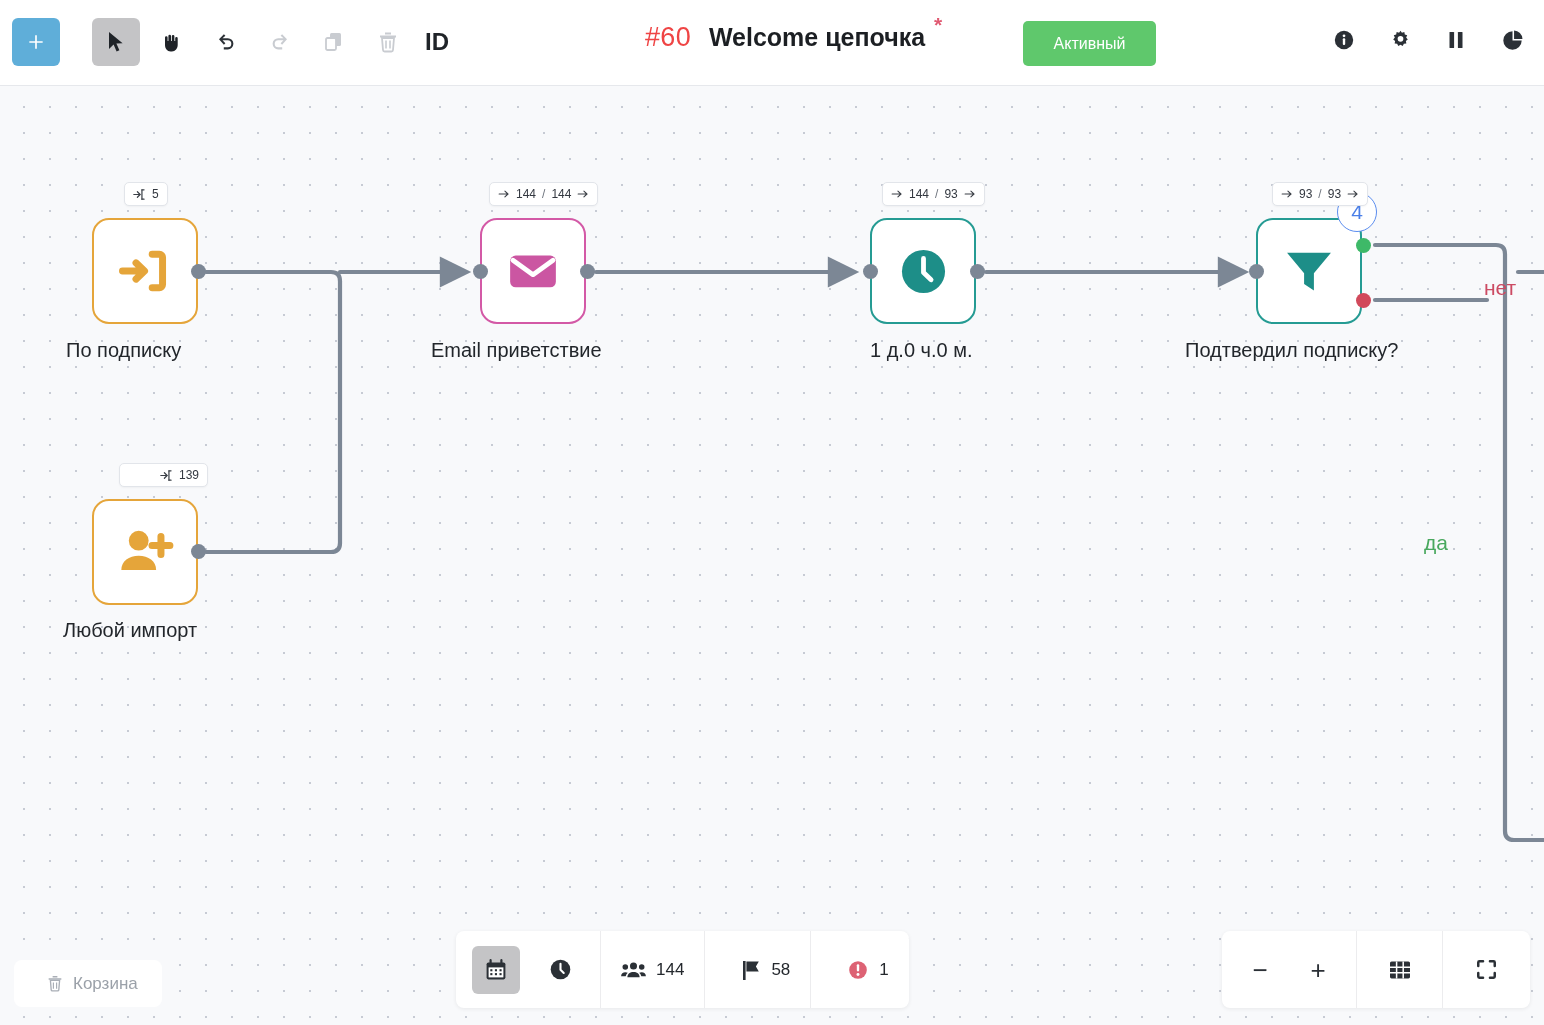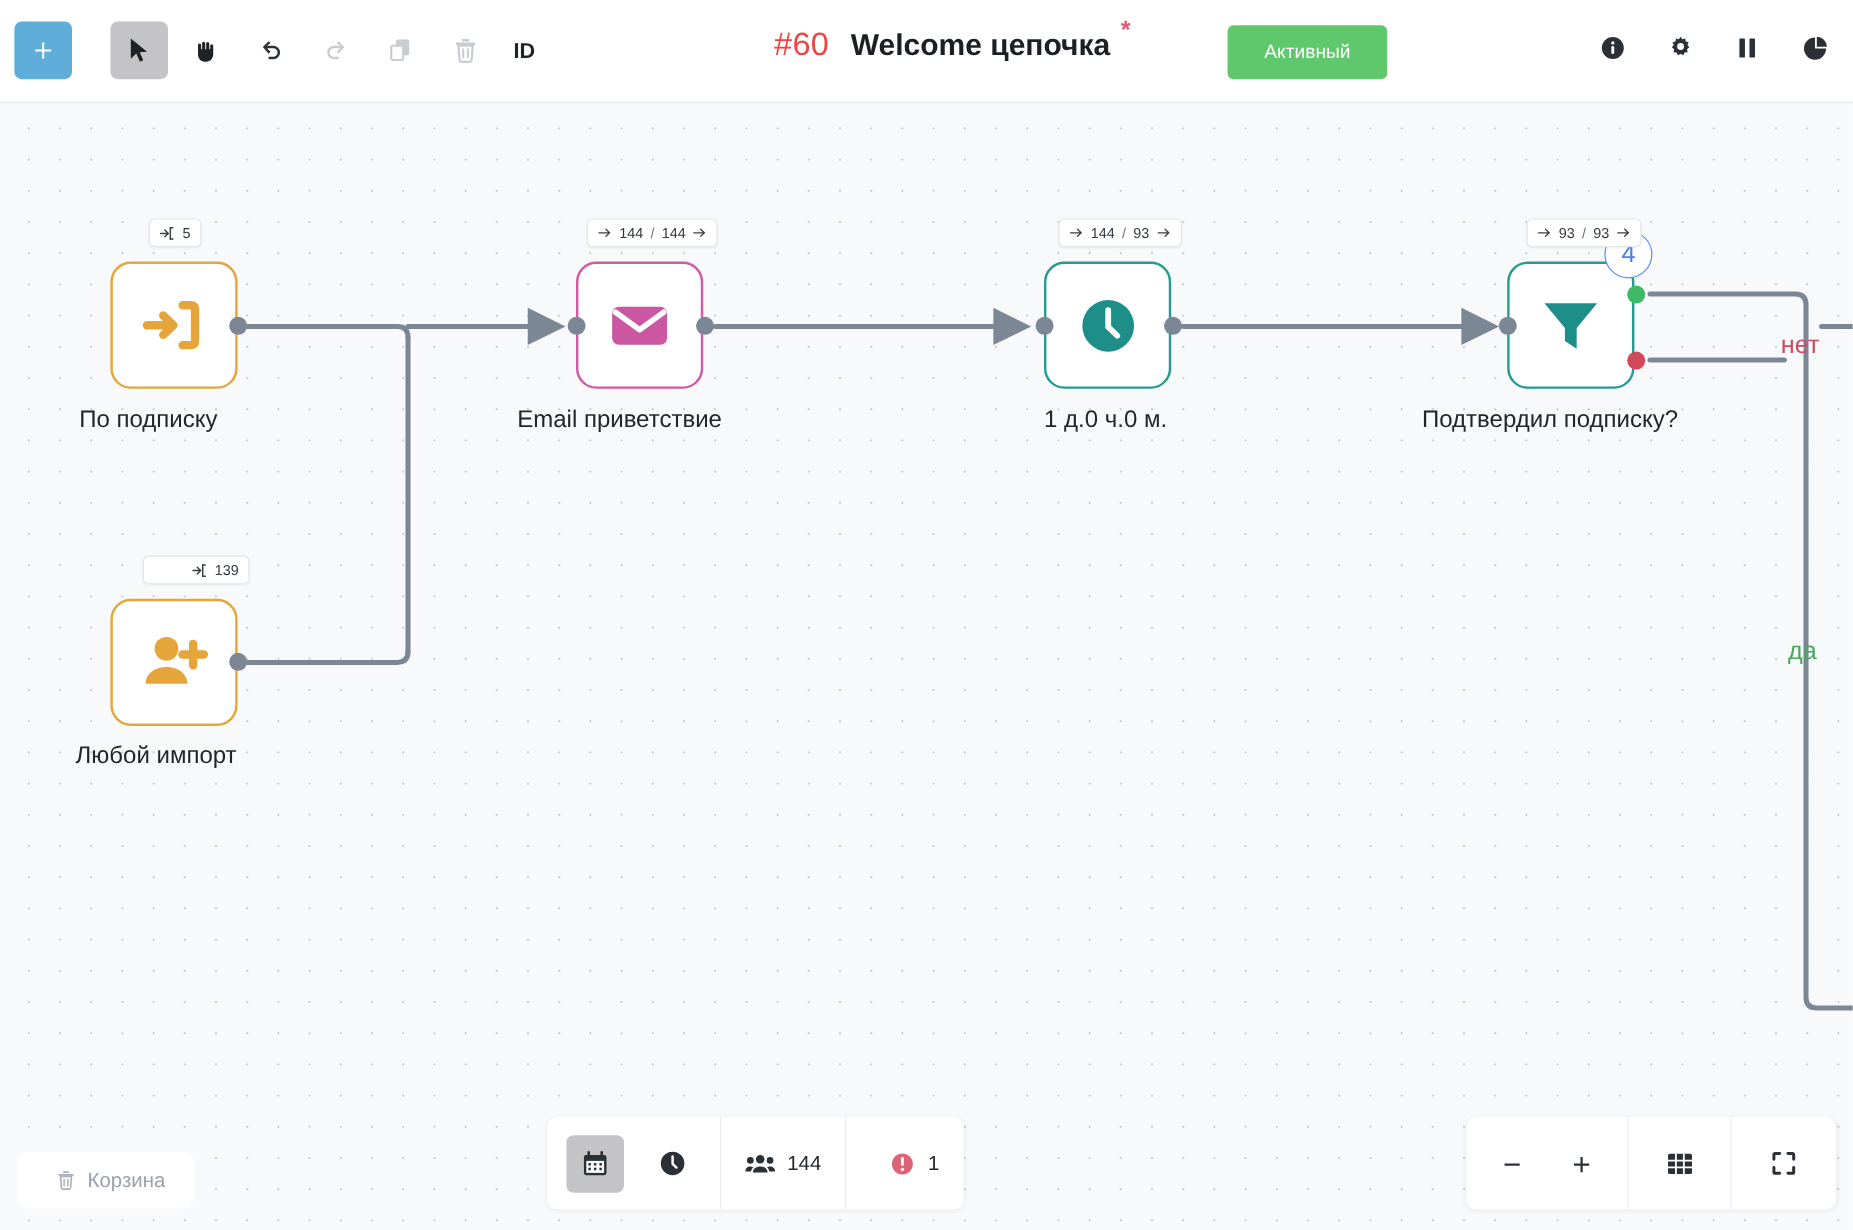--- a/index.html
+++ b/index.html
@@ -248,21 +248,21 @@
   </div>
 
   <div class="tool tool-plain" style="left:366px">
     <svg width="22" height="24" viewBox="0 0 22 24">
       <path d="M3 5.5h16v2H3z M8 2.5h6v2H8z" fill="#c9ccd1"></path>
       <path d="M5 8h12l-1 12a1.6 1.6 0 0 1-1.6 1.5H7.6A1.6 1.6 0 0 1 6 20Z" fill="none" stroke="#c9ccd1" stroke-width="1.8"></path>
       <path d="M9 10.5v8M13 10.5v8" stroke="#c9ccd1" stroke-width="1.6"></path>
     </svg>
   </div>
 
-  <div class="tool tool-plain" style="left:416px;width:42px;font-size:18px;font-weight:bold;color:#1f2328">
+  <div class="tool tool-plain" style="left:416px;width:42px;font-size:24px;font-weight:bold;color:#1f2328">
     <span>ID</span>
   </div>
 
   <div class="title-wrap">
     <span class="title-num">#60</span>
     <span class="title-name">
       <span>Welcome цепочка</span>
       <span class="title-star">*</span>
     </span>
   </div>
@@ -420,21 +420,21 @@
     <svg width="56" height="56" viewBox="0 0 24 24">
       <path d="M2.6 4.2h18.8L14.1 13v7.4L9.9 17.6V13Z" fill="#1d8e88"></path>
     </svg>
   </div>
   <div class="port" style="left:1249px; top:178px;"></div>
   <div class="port green" style="left:1356px; top:152px;"></div>
   <div class="port red" style="left:1356px; top:207px;"></div>
   <div class="node-label" style="left:1185px; top:253px;">Подтвердил подписку?</div>
 
   <div class="edge-label no" style="left:1484px; top:190px;">нет</div>
-  <div class="edge-label yes" style="left:1490px; top:445px;">да</div>
+  <div class="edge-label yes" style="left:1424px; top:445px;">да</div>
 
   <div class="trash-box">
     <svg width="18" height="19" viewBox="0 0 22 24">
       <path d="M3 5.5h16v1.8H3z M8 2.6h6v1.8H8z" fill="#a9aeb6"></path>
       <path d="M5.2 8h11.6l-1 12a1.5 1.5 0 0 1-1.5 1.4H7.7A1.5 1.5 0 0 1 6.2 20Z" fill="none" stroke="#a9aeb6" stroke-width="1.7"></path>
       <path d="M9 10.6v8M13 10.6v8" stroke="#a9aeb6" stroke-width="1.5"></path>
     </svg>
     <span>Корзина</span>
   </div>
 
@@ -469,20 +469,27 @@
         <svg width="25" height="21" viewBox="0 0 26 22">
           <circle cx="13" cy="7.4" r="3.7" fill="#2b3036"></circle>
           <path d="M6.6 19c0-3.5 2.9-5.4 6.4-5.4S19.4 15.5 19.4 19Z" fill="#2b3036"></path>
           <circle cx="4.4" cy="8.4" r="2.9" fill="#2b3036"></circle>
           <path d="M0 18c0-2.7 2-4.2 4.4-4.2 1 0 1.9.2 2.6.6A8 8 0 0 0 4.8 18Z" fill="#2b3036"></path>
           <circle cx="21.6" cy="8.4" r="2.9" fill="#2b3036"></circle>
           <path d="M26 18c0-2.7-2-4.2-4.4-4.2-1 0-1.9.2-2.6.6A8 8 0 0 1 21.2 18Z" fill="#2b3036"></path>
         </svg>
         <span>144</span>
       </div>
+      <div class="bb-metric" style="border-right:1px solid #ececee;height:100%">
+        <svg width="20" height="22" viewBox="0 0 20 22">
+          <rect x="2" y="2" width="2.6" height="19" fill="#2b3036"></rect>
+          <path d="M5.4 2.6h12.4l-2.9 5 2.9 5H5.4Z" fill="#2b3036"></path>
+        </svg>
+        <span>58</span>
+      </div>
       <div class="bb-metric" style="height:100%">
         <svg width="22" height="22" viewBox="0 0 24 24">
           <circle cx="12" cy="12" r="9.6" fill="#dd6274"></circle>
           <rect x="10.7" y="5.6" width="2.6" height="8" rx="1.2" fill="#ffffff"></rect>
           <circle cx="12" cy="17" r="1.6" fill="#ffffff"></circle>
         </svg>
         <span>1</span>
       </div>
     </div>
   </div>

